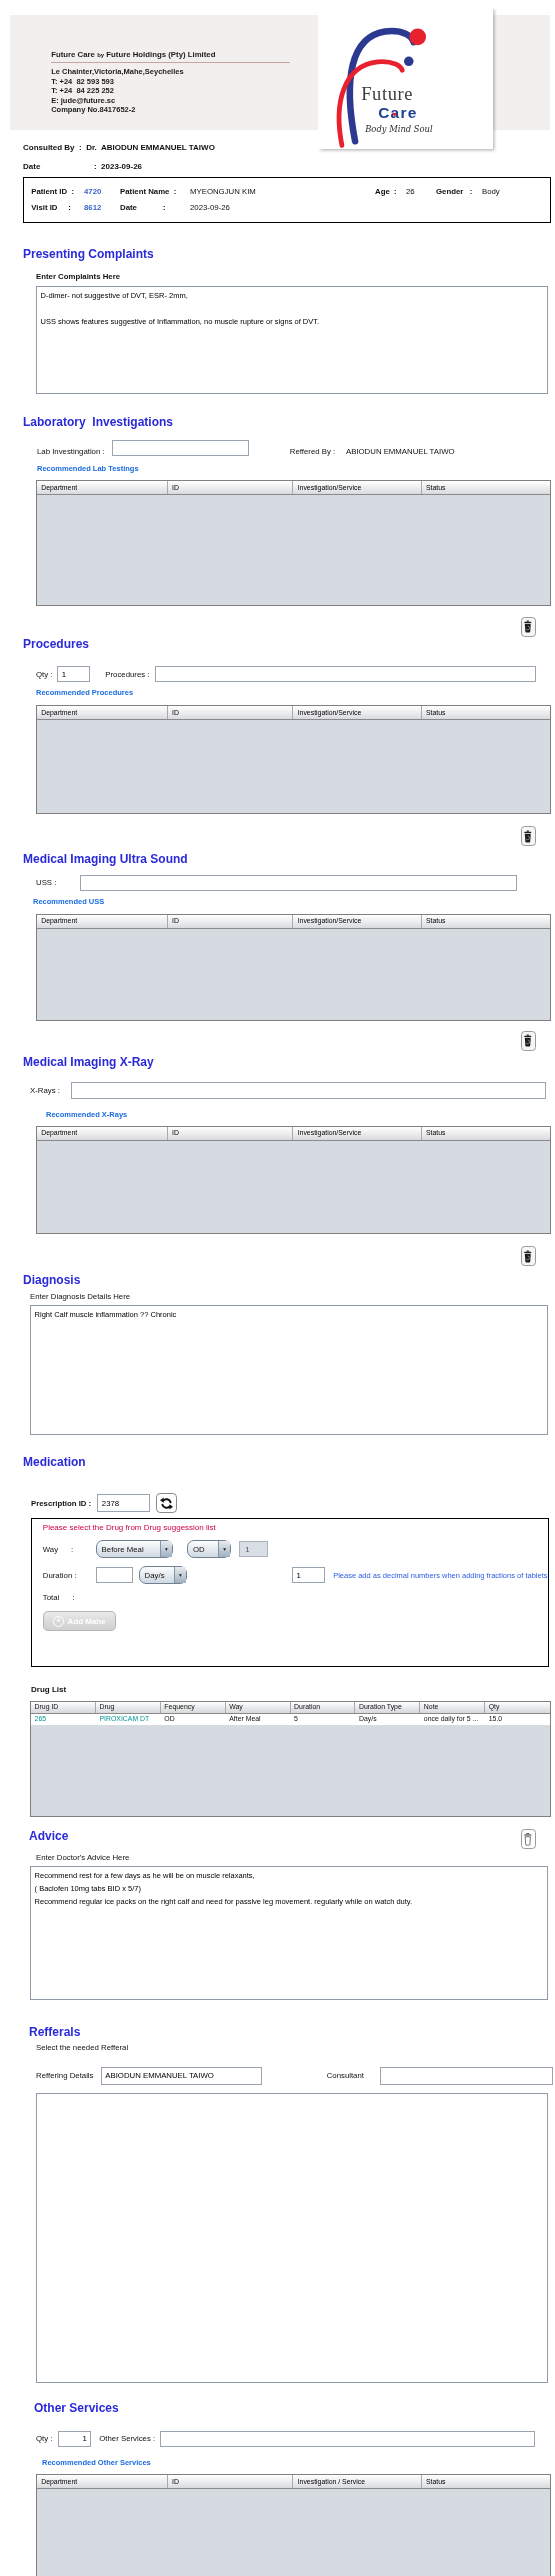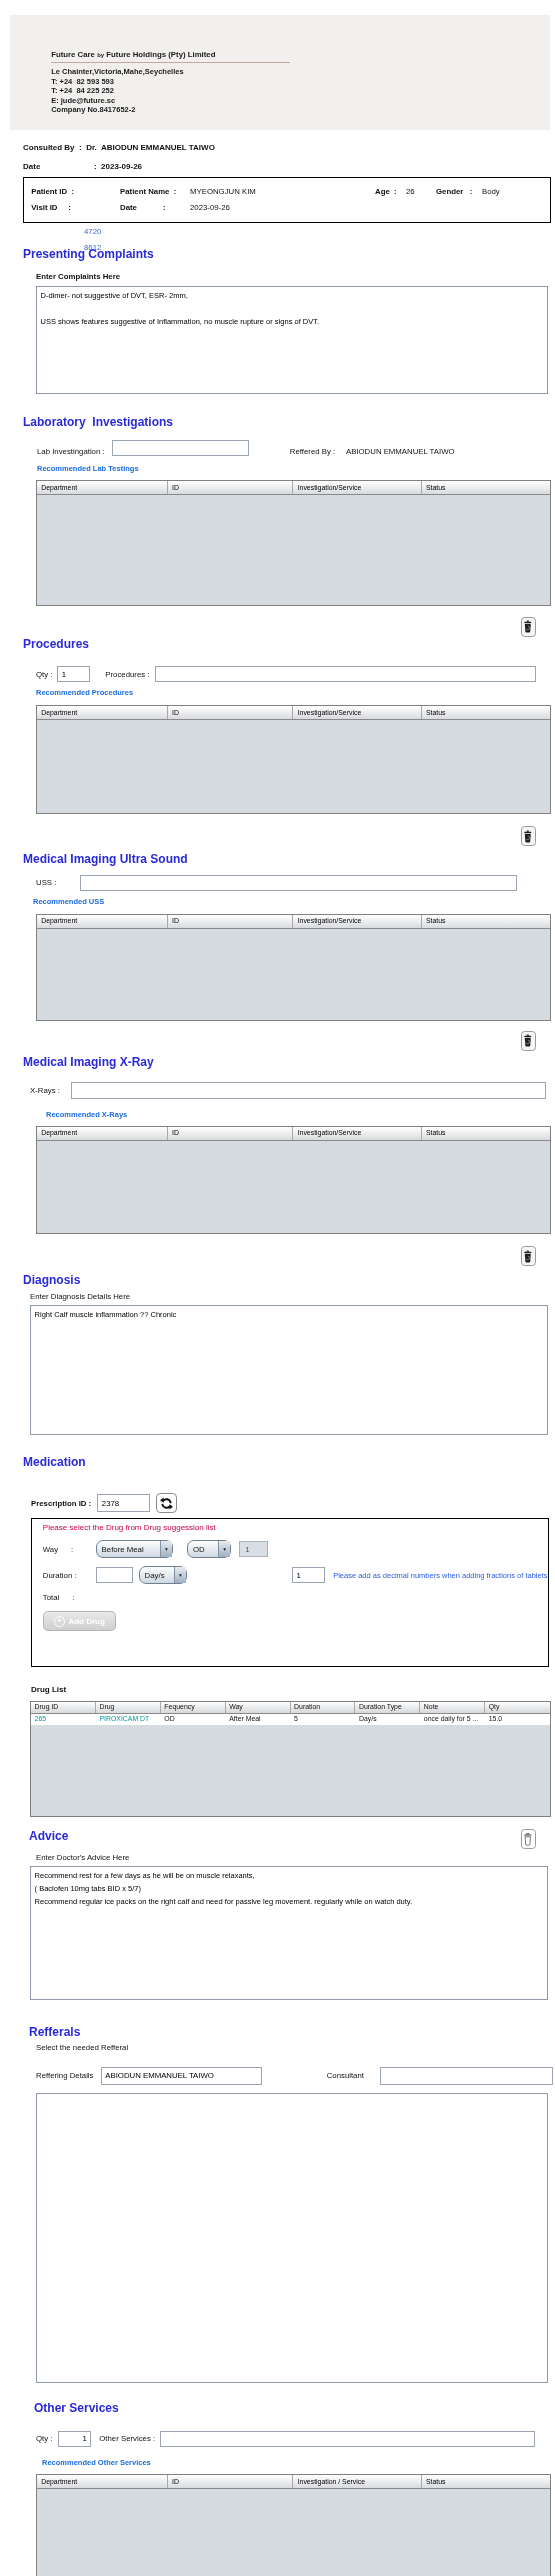--- a/index.html
+++ b/index.html
@@ -17,21 +17,21 @@
   .logo-care{position:absolute;left:60px;top:97px;font-size:15.5px;font-weight:bold;color:#1b3f94;letter-spacing:1.2px;}
   .logo-heart{position:absolute;left:74px;top:103px;font-size:7.8px;color:#e8212e;}
   .logo-tag{position:absolute;left:47px;top:117px;font-family:"DejaVu Serif",serif;font-style:italic;font-size:8.4px;color:#2b2b2b;}
 
   
   .consult{margin:13px 0 0 23px;font-size:8px;font-weight:bold;}
   .consult-date{margin:9.6px 0 0 23px;font-size:8px;font-weight:bold;}
   .consult-date .dl{display:inline-block;width:71px;}
   .pbox{margin:6.6px 0 0 23px;width:526px;height:44px;border:0.6px solid #000;position:relative;font-size:7.8px;}
   .pbox .lab{font-weight:bold;}
-  .pbox .blue{color:#3a66cc;font-weight:normal;margin-top:40px;}
+  .pbox .blue{color:#3a66cc;font-weight:bold;}
   .pr{position:absolute;white-space:pre;}
 
   
   h2.sec{margin:0;font-size:12px;font-weight:bold;color:#2a2ad9;white-space:pre-wrap;}
   .lnk{font-size:7.5px;font-weight:bold;color:#1b6ce0;cursor:pointer;}
 
   
   .inp{border:0.6px solid #9aa5b1;background:#fff;font-family:"Liberation Sans",sans-serif;font-size:7.8px;padding:1.2px 3.6px;box-sizing:border-box;height:16px;}
   textarea.big{display:block;border:0.6px solid #8f9aa6;background:#fff;font-family:"Liberation Sans",sans-serif;font-size:7.5px;padding:2.4px 3.6px;box-sizing:border-box;resize:none;line-height:13px;}
   .row{display:flex;align-items:center;}
@@ -86,20 +86,32 @@
 
 <div class="band">
   <div class="company">
     <div class="title"><span>Future Care </span><span class="by">by</span><span> Future Holdings (Pty) Limited</span></div>
     <div>Le Chainter,Victoria,Mahe,Seychelles</div>
     <div class="pre">T: +24  82 593 593</div>
     <div class="pre">T: +24  84 225 252</div>
     <div>E: jude@future.sc</div>
     <div>Company No.8417652-2</div>
   </div>
+  <div class="logo-box">
+    <svg width="175" height="142" viewBox="0 0 293 238">
+      <path d="M 62,225 C 42,120 55,50 112,41 C 142,37 158,49 160,59" fill="none" stroke="#2b3990" stroke-width="11" stroke-linecap="round"></path>
+      <circle cx="167" cy="50" r="14" fill="#e8212e"></circle>
+      <path d="M 40,232 C 26,162 42,98 100,92 C 126,90 139,99 141,106" fill="none" stroke="#e8212e" stroke-width="8" stroke-linecap="round"></path>
+      <circle cx="152" cy="91" r="8" fill="#2b3990"></circle>
+    </svg>
+    <div class="logo-future">Future</div>
+    <div class="logo-care">Care</div>
+    <div class="logo-heart">♥</div>
+    <div class="logo-tag">Body Mind Soul</div>
+  </div>
 </div>
 
 <div class="consult pre"><span>Consulted By  :  </span><span>Dr.  ABIODUN EMMANUEL TAIWO</span></div>
 <div class="consult-date"><span class="dl">Date</span><span class="pre">:  2023-09-26</span></div>
 
 <div class="pbox">
   <span class="pr lab" style="left:7.2px;top:8.4px;">Patient ID  :</span>
   <span class="pr blue" style="left:60px;top:8.4px;">4720</span>
   <span class="pr lab" style="left:96px;top:8.4px;">Patient Name  :</span>
   <span class="pr" style="left:166px;top:8.4px;">MYEONGJUN KIM</span>
@@ -266,21 +278,21 @@
       <span class="combo-btn">▼</span>
     </div>
     <input class="inp" style="margin-left: 105px; width: 33px;" value="1">
     <span class="hint">Please add as decimal numbers when adding fractions of tablets (eg:</span>
   </div>
   <div class="medrow">
     <span class="medlab">Total      :</span>
   </div>
   <div class="addbtn">
     <span class="pc">+</span>
-    <span>Add Drug</span>
+    <span>Add Mahe</span>
   </div>
 </div>
 
 <div class="druglist-lab">Drug List</div>
 <div class="drug-table">
   <div class="drug-head">
     <div>Drug ID</div>
     <div>Drug</div>
     <div>Fequency</div>
     <div>Way</div>

